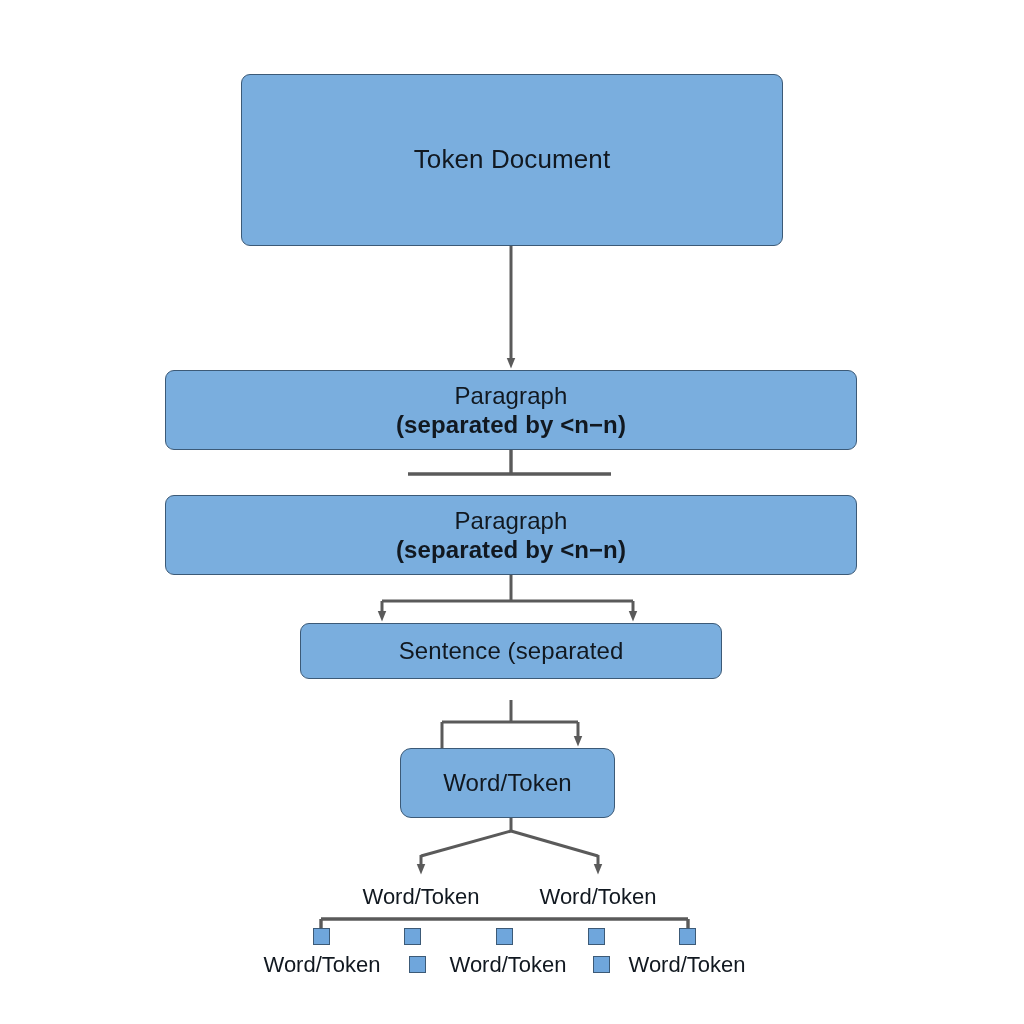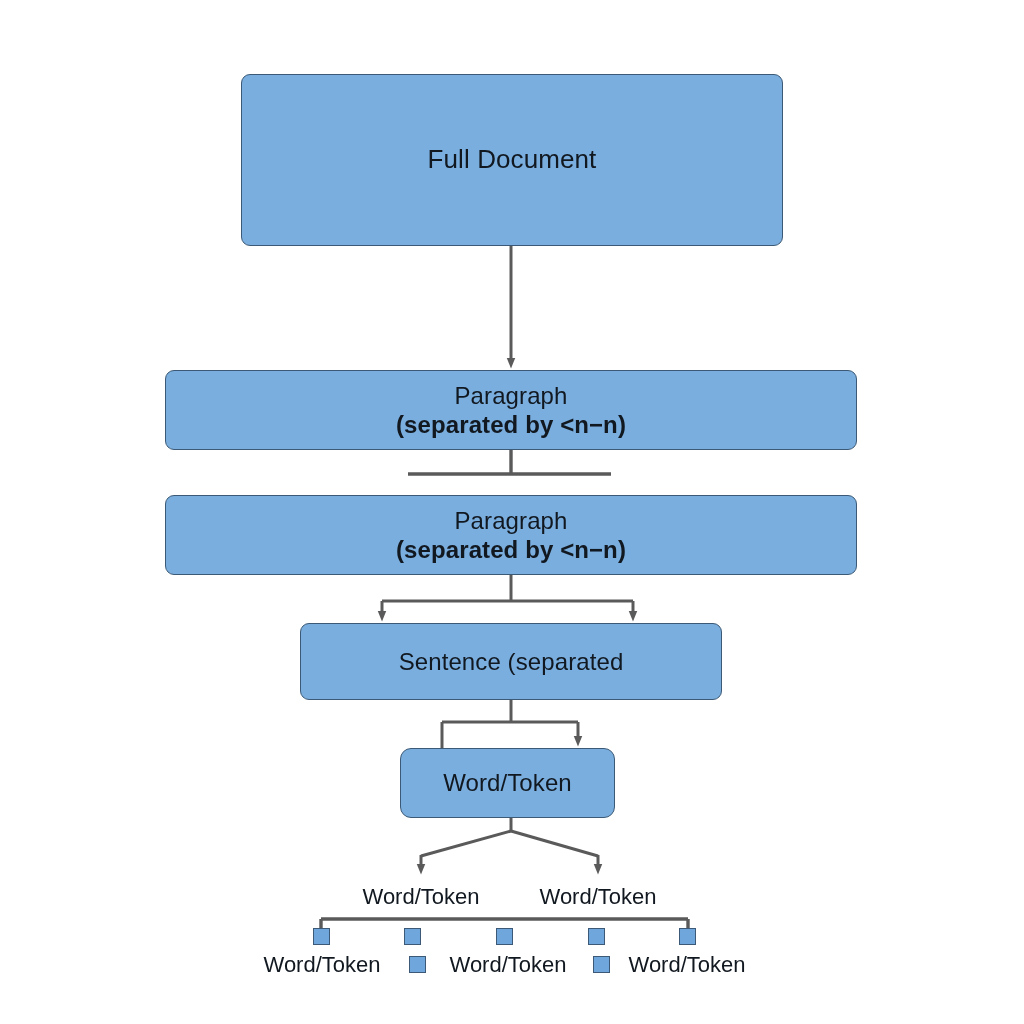--- a/index.html
+++ b/index.html
@@ -38,21 +38,21 @@
     color: #111820;
     line-height: 1.22;
     letter-spacing: 0.1px;
   }
   .node .lbl { display: block; }
   .node .lbl2 { display: block; font-weight: bold; }
 
   #node-full-document { left: 241px; top: 74px; width: 542px; height: 172px; font-size: 26px; }
   #node-paragraph-1   { left: 165px; top: 370px; width: 692px; height: 80px;  font-size: 24px; }
   #node-paragraph-2   { left: 165px; top: 495px; width: 692px; height: 80px;  font-size: 24px; }
-  #node-sentence      { left: 300px; top: 623px; width: 422px; height: 77px;  font-size: 24px; }
+  #node-sentence      { left: 300px; top: 623px; width: 422px; height: 56px;  font-size: 24px; }
   #node-word-token    { left: 400px; top: 748px; width: 215px; height: 70px;  font-size: 24px; border-radius: 11px; }
 
   .free-label {
     position: absolute;
     font-size: 22px;
     color: #111820;
     white-space: nowrap;
     transform: translateX(-50%);
     text-align: center;
   }
@@ -109,21 +109,21 @@
     </g>
 
     <g>
       <line x1="321" y1="919" x2="688" y2="919" stroke="#5A5A5A" stroke-width="3.4"></line>
       <line x1="321" y1="919" x2="321" y2="929" stroke="#5A5A5A" stroke-width="3.4"></line>
       <line x1="688" y1="919" x2="688" y2="929" stroke="#5A5A5A" stroke-width="3.4"></line>
     </g>
   </svg>
 
   <div class="node" id="node-full-document">
-    <span class="lbl">Full Document</span>
+    <span class="lbl">Token Document</span>
   </div>
 
   <div class="node" id="node-paragraph-1">
     <span>
       <span class="lbl">Paragraph</span>
       <span class="lbl2">(separated by &lt;n−n)</span>
     </span>
   </div>
 
   <div class="node" id="node-paragraph-2">

